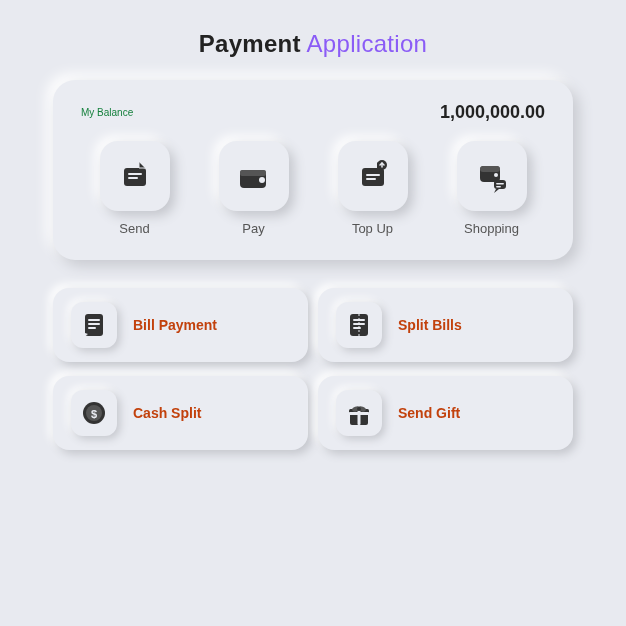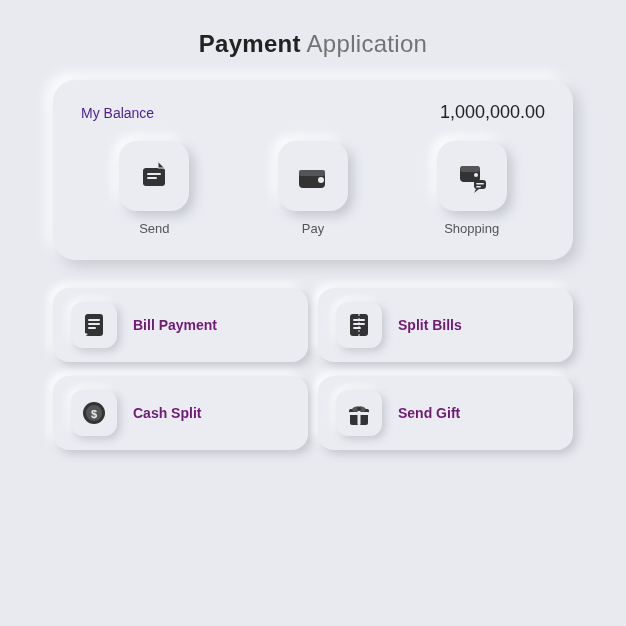--- a/index.html
+++ b/index.html
@@ -19,47 +19,47 @@
       margin-top: 30px;
       font-size: 24px;
       color: #222;
       letter-spacing: 0.3px;
     }
     .page-title .bold {
       font-weight: 700;
     }
     .page-title .light {
       font-weight: 300;
-      color: #737373;
+      color: #8b5cf6;
     }
 
     
     .balance-card {
       width: 520px;
       background: #eaecf2;
       border-radius: 22px;
       box-shadow:
         6px 6px 14px #c8cad0,
         -6px -6px 14px #ffffff;
       padding: 22px 28px 24px 28px;
       margin-top: 22px;
     }
     .balance-header {
       display: flex;
       justify-content: space-between;
       align-items: center;
       margin-bottom: 18px;
     }
     .balance-label {
-      font-size: 14px;
-      color: #4c1d95;
+      font-size: 10px;
+      color: #15803d;
     }
     .balance-amount {
       font-size: 18px;
-      font-weight: 400;
+      font-weight: 700;
       color: #222;
     }
     .action-buttons {
       display: flex;
       justify-content: space-between;
       gap: 12px;
     }
     .action-btn {
       flex: 1;
       display: flex;
@@ -113,21 +113,21 @@
         3px 3px 8px #c4c6cc,
         -3px -3px 8px #ffffff;
       display: flex;
       align-items: center;
       justify-content: center;
       flex-shrink: 0;
     }
     .menu-label {
       font-size: 14px;
       font-weight: 600;
-      color: #701a75;
+      color: #c2410c;
     }
 
     
     svg {
       fill: #333;
     }
   </style>
 </head>
 <body>
 
@@ -163,20 +163,35 @@
           <rect x="5" y="13" width="26" height="6" rx="2" fill="#555"></rect>
 
           <polyline points="19,2 19,11" fill="none" stroke="#eaecf2" stroke-width="2.5" stroke-linecap="round"></polyline>
           <polyline points="15,6 19,2 23,6" fill="none" stroke="#eaecf2" stroke-width="2.5" stroke-linecap="round" stroke-linejoin="round"></polyline>
           <circle cx="27" cy="23" r="3" fill="#eaecf2"></circle>
         </svg>
       </div>
       <span class="action-label">Pay</span>
     </div>
 
+    <div class="action-btn">
+      <div class="action-icon-wrap">
+        <svg width="36" height="36" viewBox="0 0 36 36">
+          <rect x="7" y="10" width="22" height="18" rx="3"></rect>
+          <rect x="11" y="16" width="14" height="2" rx="1" fill="#eaecf2"></rect>
+          <rect x="11" y="20" width="10" height="2" rx="1" fill="#eaecf2"></rect>
+          <polygon points="22,4 22,10 28,10" fill="#333"></polygon>
+
+          <circle cx="27" cy="7" r="5" fill="#333"></circle>
+          <polyline points="27,5 27,9" fill="none" stroke="#eaecf2" stroke-width="1.5" stroke-linecap="round"></polyline>
+          <polyline points="25,7 27,5 29,7" fill="none" stroke="#eaecf2" stroke-width="1.5" stroke-linecap="round" stroke-linejoin="round"></polyline>
+        </svg>
+      </div>
+      <span class="action-label">Top Up</span>
+    </div>
 
     <div class="action-btn">
       <div class="action-icon-wrap">
         <svg width="36" height="36" viewBox="0 0 36 36">
 
           <rect x="6" y="8" width="20" height="16" rx="4"></rect>
           <rect x="6" y="8" width="20" height="6" rx="3" fill="#555"></rect>
           <circle cx="22" cy="17" r="2" fill="#eaecf2"></circle>
 
           <rect x="20" y="22" width="12" height="9" rx="3"></rect>

